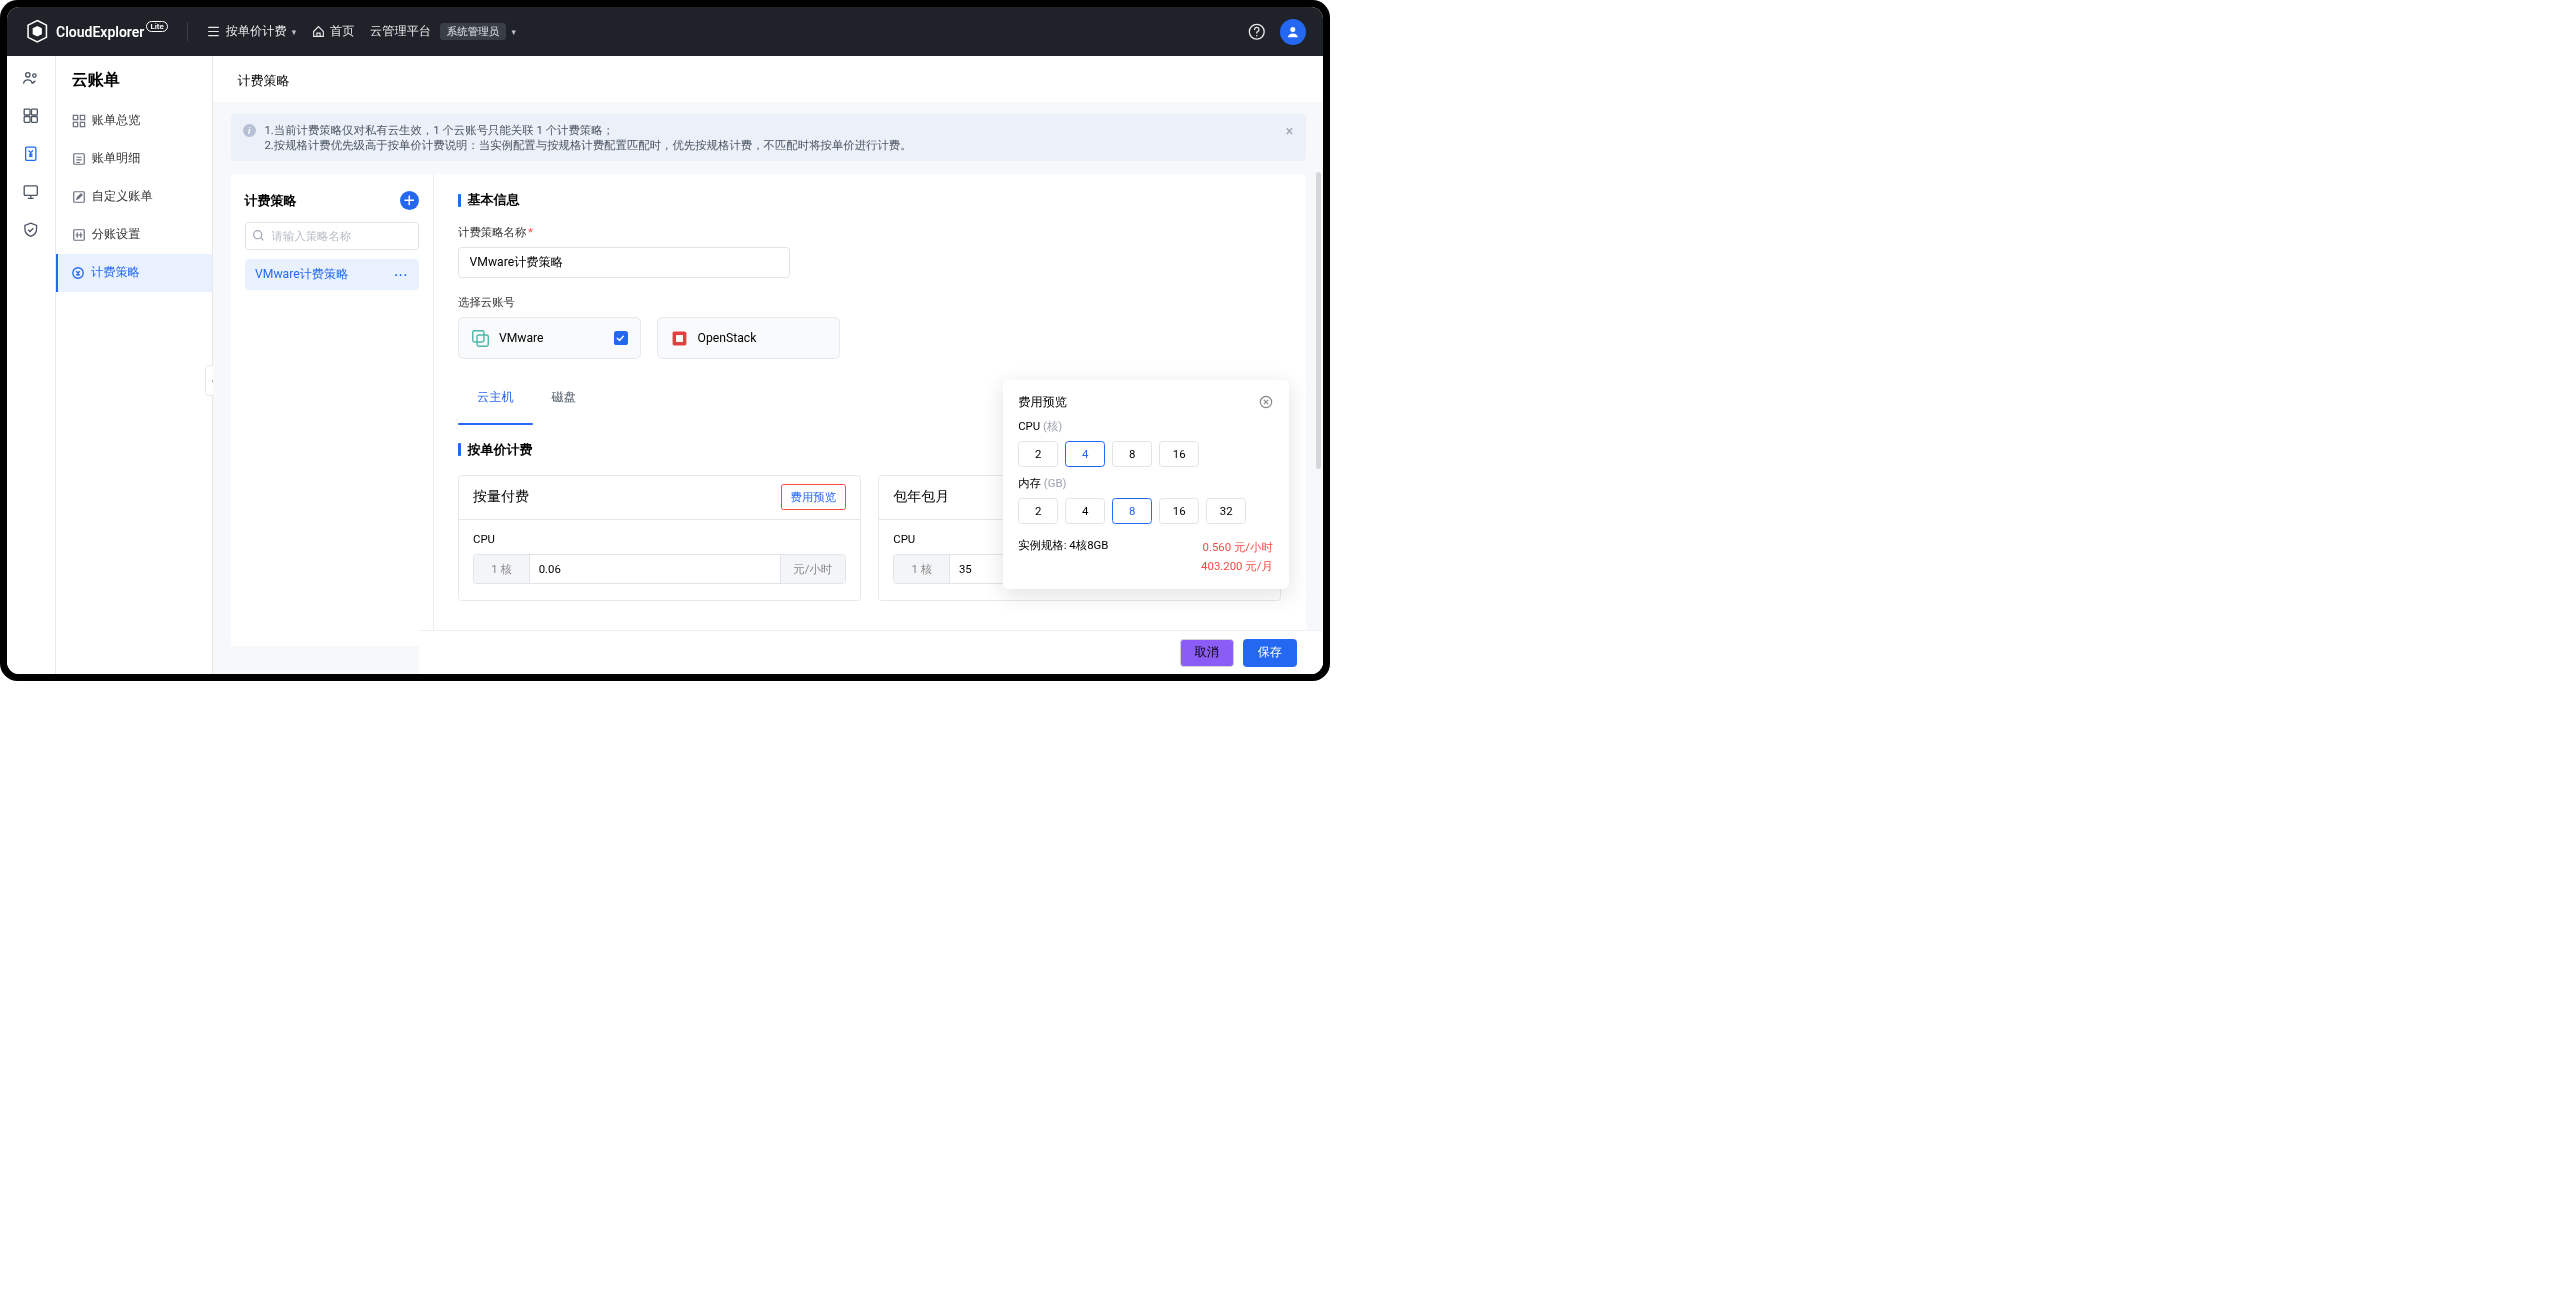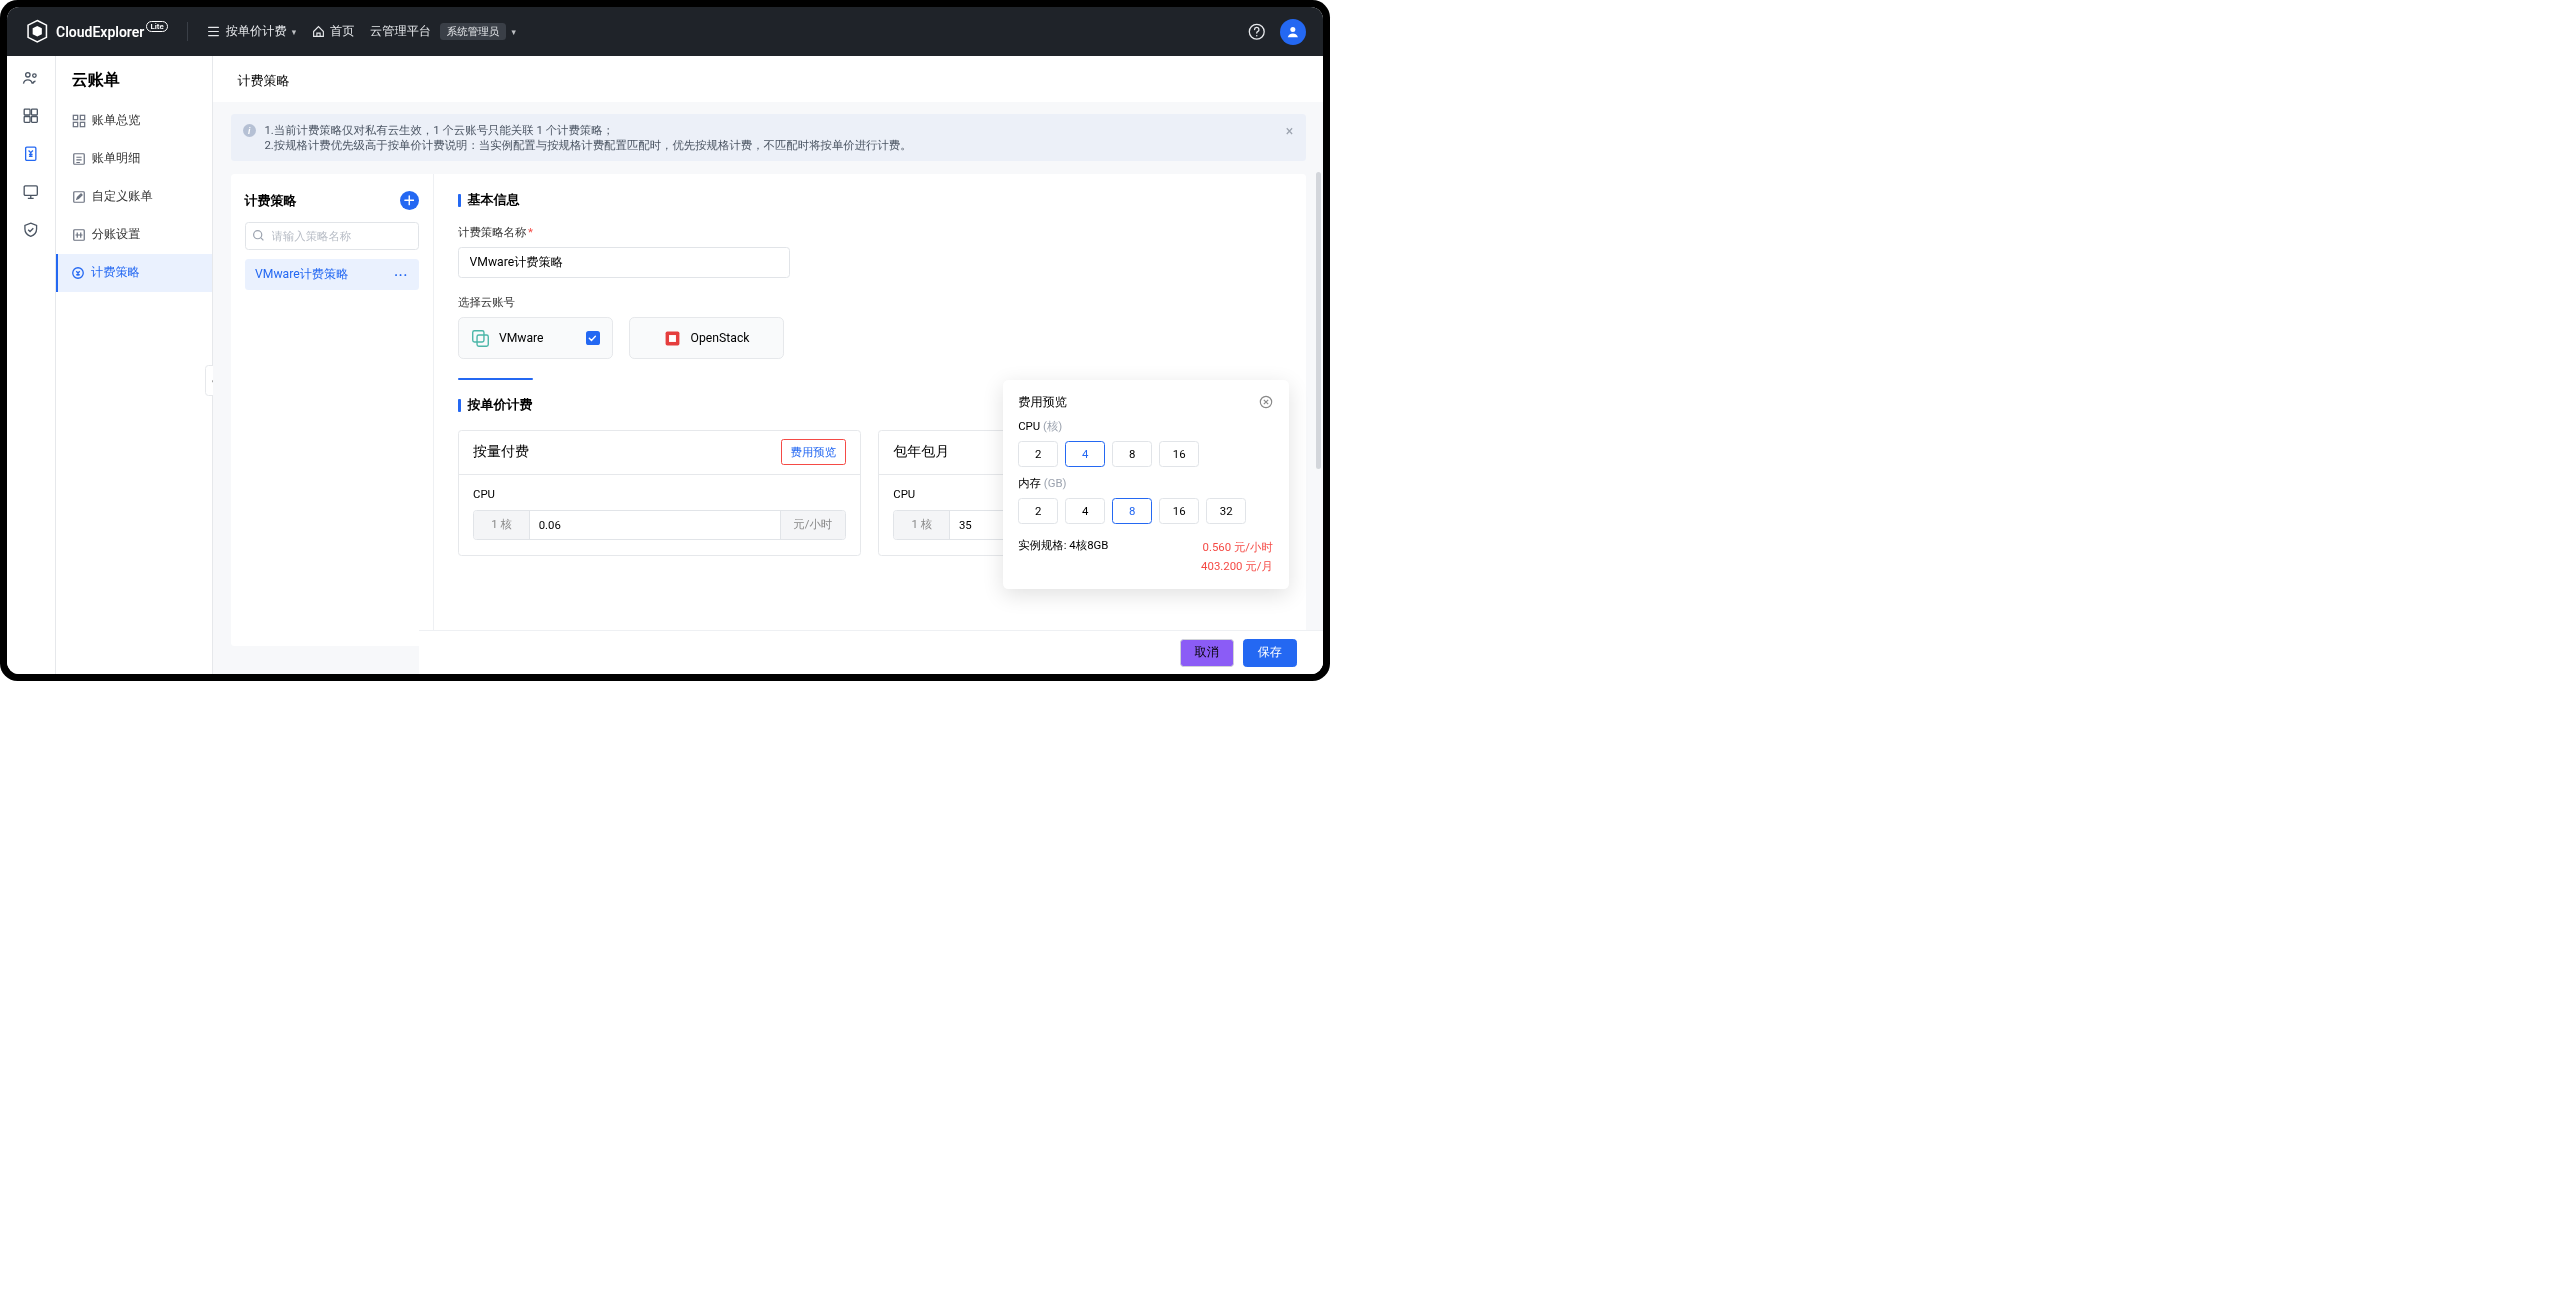--- a/index.html
+++ b/index.html
@@ -67,21 +67,21 @@
 
 .form-col { flex: 1; padding: 17.5px 24.5px; position: relative; }
 .section-heading { display: flex; align-items: center; font-size: 13px; font-weight: 600; margin-bottom: 15.7px; }
 .section-heading::before { content: ""; width: 2.6px; height: 13px; background: #2468f2; margin-right: 7px; border-radius: 0.9px; }
 
 .form-label { font-size: 11.4px; color: #333; margin-bottom: 7px; }
 .req-star { color: #f54a45; margin-left: 1.7px; }
 .text-input { width: 332px; height: 31px; border: 0.9px solid #e1e4e8; border-radius: 3.5px; padding: 0 10.5px; font-size: 12.2px; margin-bottom: 17.5px; }
 
 .account-row { display: flex; gap: 15.7px; margin-bottom: 21px; }
-.account-card { width: 155px; height: 42px; border: 0.9px solid #e6e8eb; border-radius: 5.2px; display: flex; align-items: center; padding: 0 12.2px; gap: 8.7px; font-size: 12.2px; cursor: pointer; background: #f9fafb; justify-content: center; }
+.account-card { width: 183px; height: 42px; border: 0.9px solid #e6e8eb; border-radius: 5.2px; display: flex; align-items: center; padding: 0 12.2px; gap: 8.7px; font-size: 12.2px; cursor: pointer; background: #f9fafb; }
 .account-card .acc-icon { width: 19px; height: 19px; display:flex; align-items:center; justify-content:center; }
 .account-card .chk { margin-left: auto; width: 14px; height: 14px; border-radius: 2.6px; }
 .chk-checked { background: #2468f2; display:flex; align-items:center; justify-content:center;}
 .chk-checked svg { width:8.7px; height:8.7px; }
 
 
 .res-tabs { display: flex; border-bottom: none; margin-bottom: 10.5px;}
 .res-tab { padding: 8.7px 19px; font-size: 12.2px; color: #4b5563; cursor: pointer; }
 .res-tab.active { color: #2468f2; font-weight:500;}
 .res-tab-underline { height: 2.6px; background: #2468f2; width: 75px; margin-top:-2.6px; margin-bottom: 15.7px; border-radius:0.9px;}
@@ -320,20 +320,24 @@
                   <span class="acc-icon">
                       <svg viewBox="0 0 22 22" width="19" height="19">
                         <rect x="3" y="3" width="16" height="16" rx="2" fill="#e53e3e"></rect>
                         <rect x="7" y="7" width="8" height="8" fill="#fff"></rect>
                       </svg>
                     </span>
                   <span>OpenStack</span>
                 </div>
               </div>
 
+              <div class="res-tabs">
+                <div class="res-tab active">云主机</div>
+                <div class="res-tab">磁盘</div>
+              </div>
               <div class="res-tab-underline"></div>
 
               <div class="section-heading">
                   <span>按单价计费</span>
                 </div>
 
               <div class="pricing-row">
                 <div class="price-card">
                   <div class="price-card-head">
                     <span class="price-card-title">按量付费</span>

